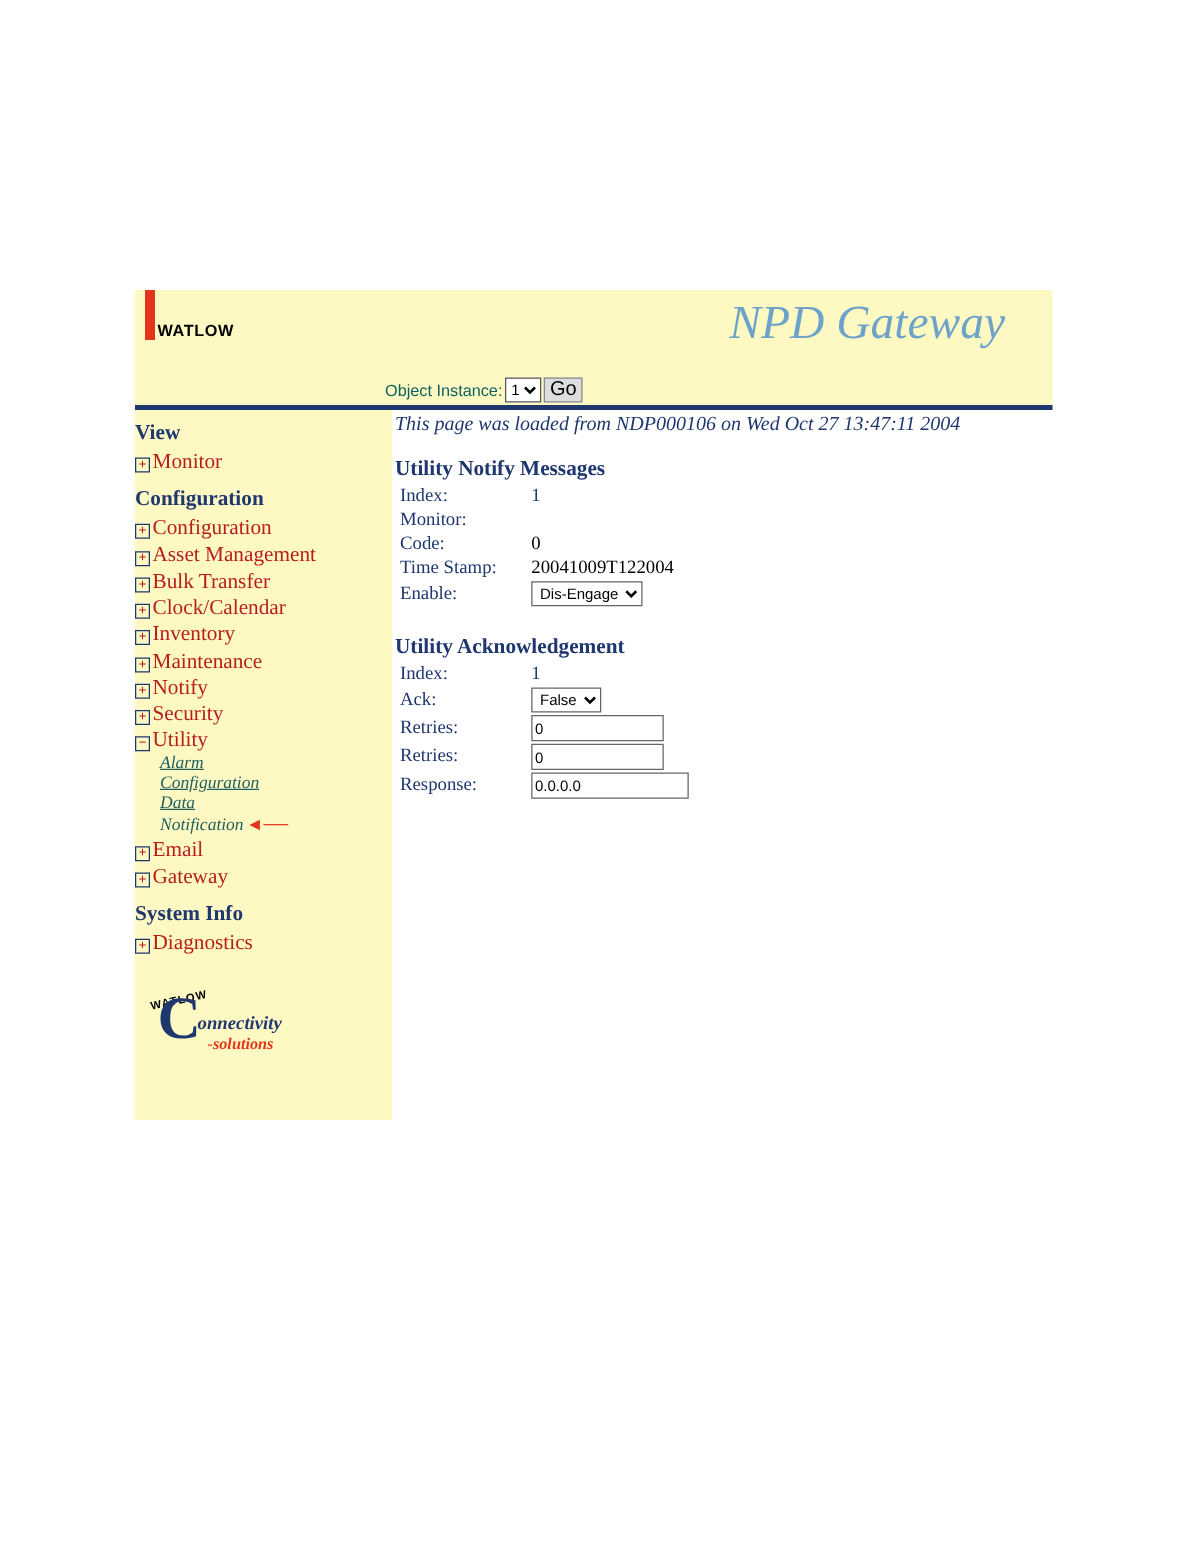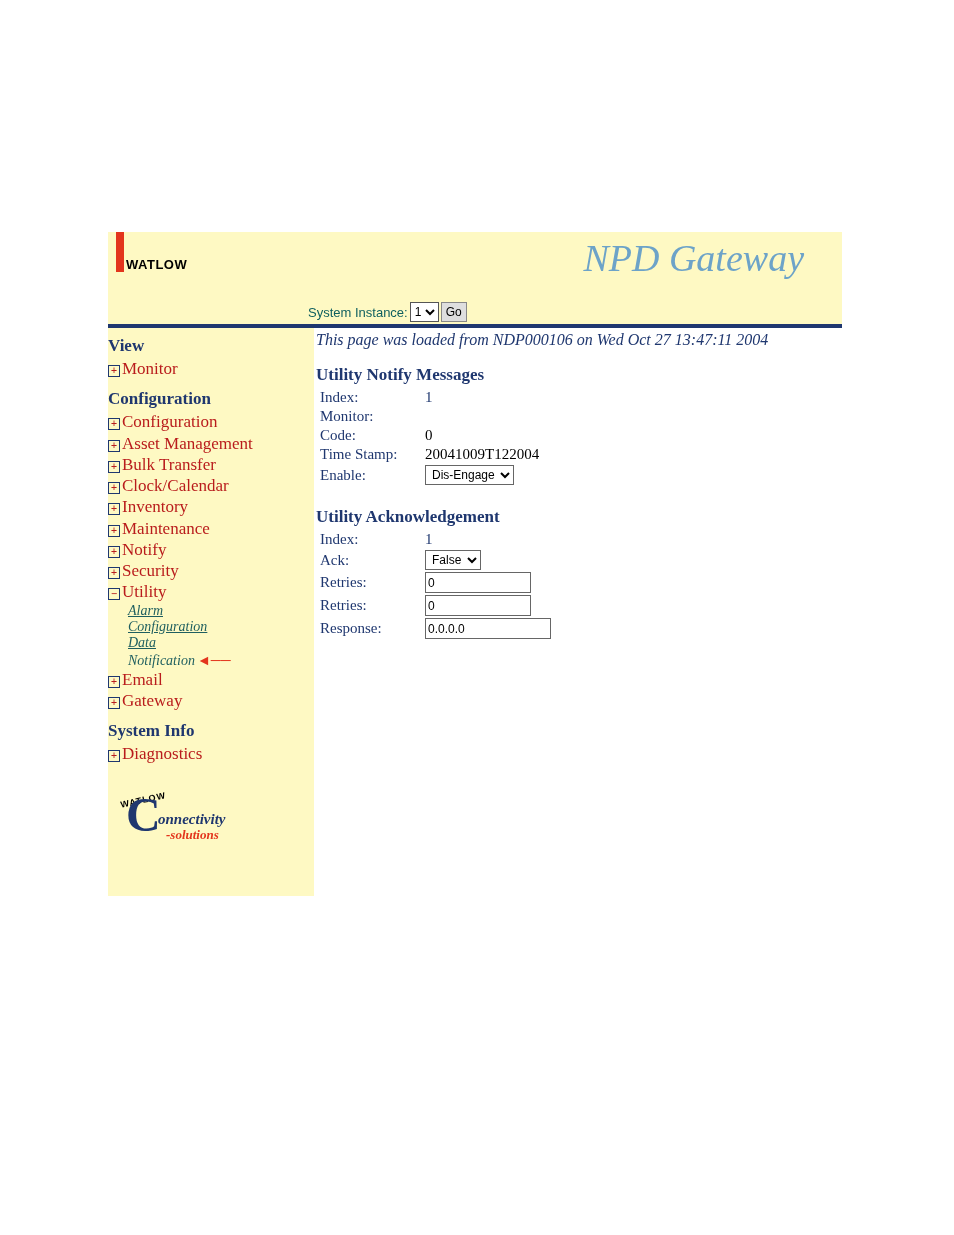--- a/index.html
+++ b/index.html
@@ -65,21 +65,21 @@
   }
   .instance-select {
     font-family: Arial, sans-serif;
     font-size: 12px;
     height: 20px;
     border: 1px solid #555;
     background: #fff;
   }
   .go-btn {
     font-family: Arial, sans-serif;
-    font-size: 12px;
+    font-size: 16px;
     height: 20px;
     padding: 0 4px;
     background: #dedede;
     border: 1px solid #888;
   }
 
   .body-wrap {
     display: flex;
     width: 734px;
     margin-left: 108px;
@@ -260,21 +260,21 @@
 <body>
 
 <div class="page">
   <div class="header">
     <div class="logo-block">
       <div class="logo-redbar"></div>
       <div class="logo-text">WATLOW</div>
     </div>
     <div class="app-title">NPD Gateway</div>
     <div class="instance-controls">
-      <span class="instance-label">System Instance:</span>
+      <span class="instance-label">Object Instance:</span>
       <select class="instance-select">
         <option>1</option>
       </select>
       <button class="go-btn">Go</button>
     </div>
   </div>
 
   <div class="body-wrap">
     <div class="sidebar">
       <div class="sidebar-heading first">View</div>

